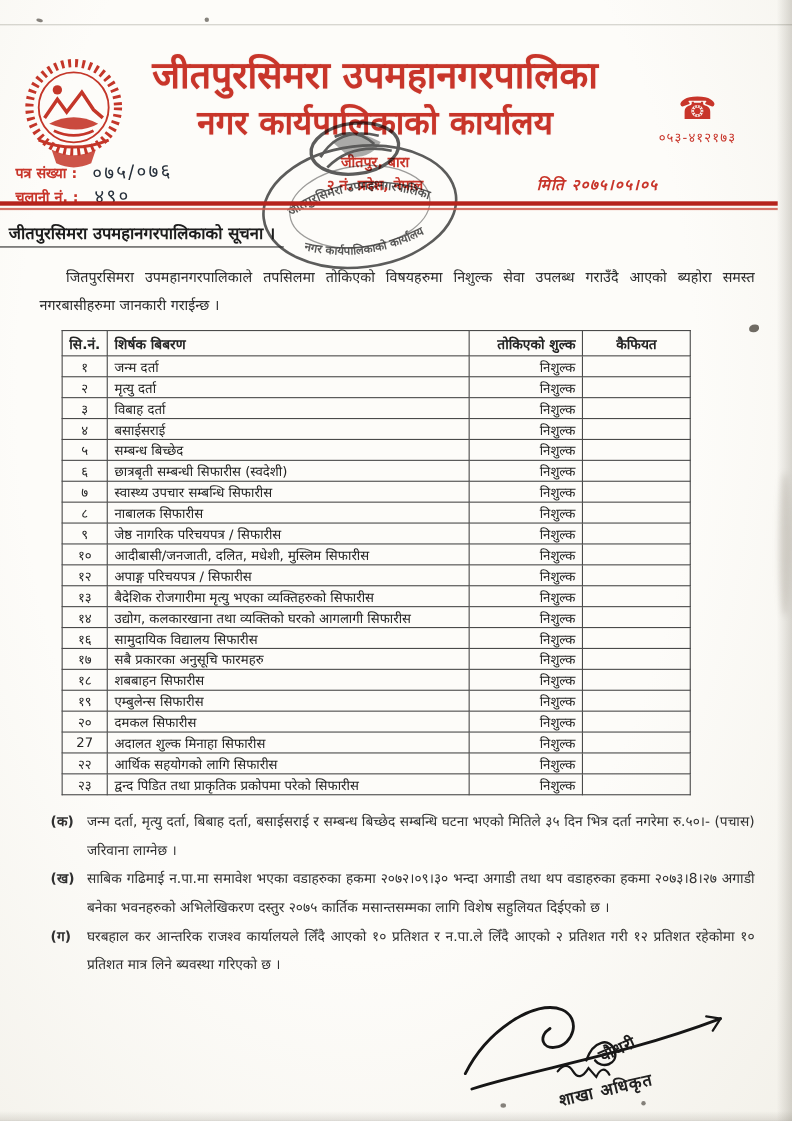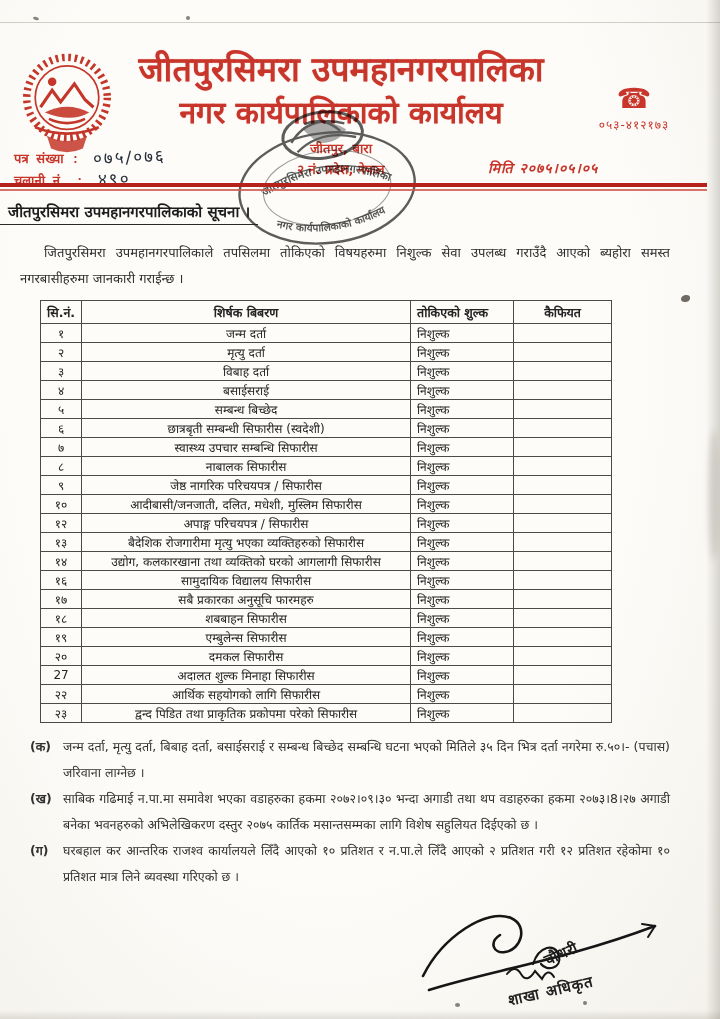--- a/index.html
+++ b/index.html
@@ -38,48 +38,48 @@
   .org-titles{position:absolute;left:86px;top:46px;width:510px;text-align:center;
     color:var(--red);font-weight:bold;white-space:nowrap;}
   .org-line1{font-size:34px;line-height:46px;letter-spacing:0px;
     text-shadow:0 0 1px rgba(200,53,42,.4);}
   .org-line2{font-size:30px;line-height:42px;text-shadow:0 0 1px rgba(200,53,42,.4);}
   .phone-block{position:absolute;left:588px;top:84px;width:92px;text-align:center;color:var(--red);}
   .phone-icon{font-size:28px;line-height:30px;}
   .phone-num{font-size:12px;font-weight:normal;margin-top:2px;letter-spacing:1px;}
   .ref-block{position:absolute;left:14px;top:146px;font-size:13px;}
   .ref-row{height:22px;line-height:22px;white-space:nowrap;}
-  .ref-label{color:var(--red);font-weight:bold;font-family:Liberation Mono, monospace;}
+  .ref-label{color:var(--red);font-weight:bold;}
   .hand{display:inline-block;margin-left:10px;color:#262f3a;font-size:17px;
     letter-spacing:2px;transform:rotate(-2deg);}
   .address-block{position:absolute;left:243px;top:138px;width:196px;text-align:center;
     color:var(--red);font-weight:bold;font-size:13px;line-height:21px;}
   .date-block{position:absolute;left:488px;top:158px;color:var(--red);
     font-weight:bold;font-size:14px;letter-spacing:1px;white-space:nowrap;font-style:italic;}
   .stamp{position:absolute;left:220px;top:108px;width:212px;height:142px;
     transform:rotate(-7deg);opacity:.88;mix-blend-mode:multiply;}
   .red-rule{position:absolute;left:0;top:183px;width:707px;}
   .red-rule .r1{height:4px;background:var(--rule-red);}
   .red-rule .r2{height:2px;margin-top:2px;background:#cf5a4e;opacity:.85;}
   .notice-title{position:absolute;left:0;top:201px;width:720px;}
   .notice-title span{display:inline-block;font-size:15px;font-weight:bold;color:#1c1c1c;
     border-bottom:1.5px solid #2a2a2a;padding:0 8px 3px;}
 
   
-  .body{position:absolute;left:20px;top:240px;width:650px;}
+  .body{position:absolute;left:36px;top:240px;width:650px;}
   .intro{font-size:13px;line-height:26px;color:#2e2e2e;text-indent:24px;text-align:justify;}
   table.fee{border-collapse:collapse;margin:8px 0 0 20px;width:572px;font-size:12px;
     color:#242424;}
   table.fee th,table.fee td{border:1px solid #4a4a4a;padding:0 6px;white-space:nowrap;
     overflow:hidden;}
   table.fee th{height:23px;font-weight:bold;font-size:12.5px;}
   table.fee td{height:19px;}
   .c-sn{width:37px;text-align:center;padding:0 2px;}
-  .c-desc{width:331px;text-align:center;}
-  .c-fee{width:104px;text-align:left;}
+  .c-desc{width:331px;text-align:left;}
+  .c-fee{width:104px;text-align:right;}
   .c-remark{width:100px;}
   .notes{margin-top:11px;font-size:12.5px;line-height:26px;color:#303030;}
   .note{display:flex;gap:9px;margin-left:10px;}
   .note-label{flex:0 0 24px;font-weight:bold;}
   .note-text{flex:1;text-align:justify;}
 
   
   .signature{position:absolute;left:415px;top:898px;width:292px;height:118px;}
   .signature svg{position:absolute;left:0;top:0;}
   .sig-name{position:absolute;left:128px;top:45px;transform:rotate(-24deg);

